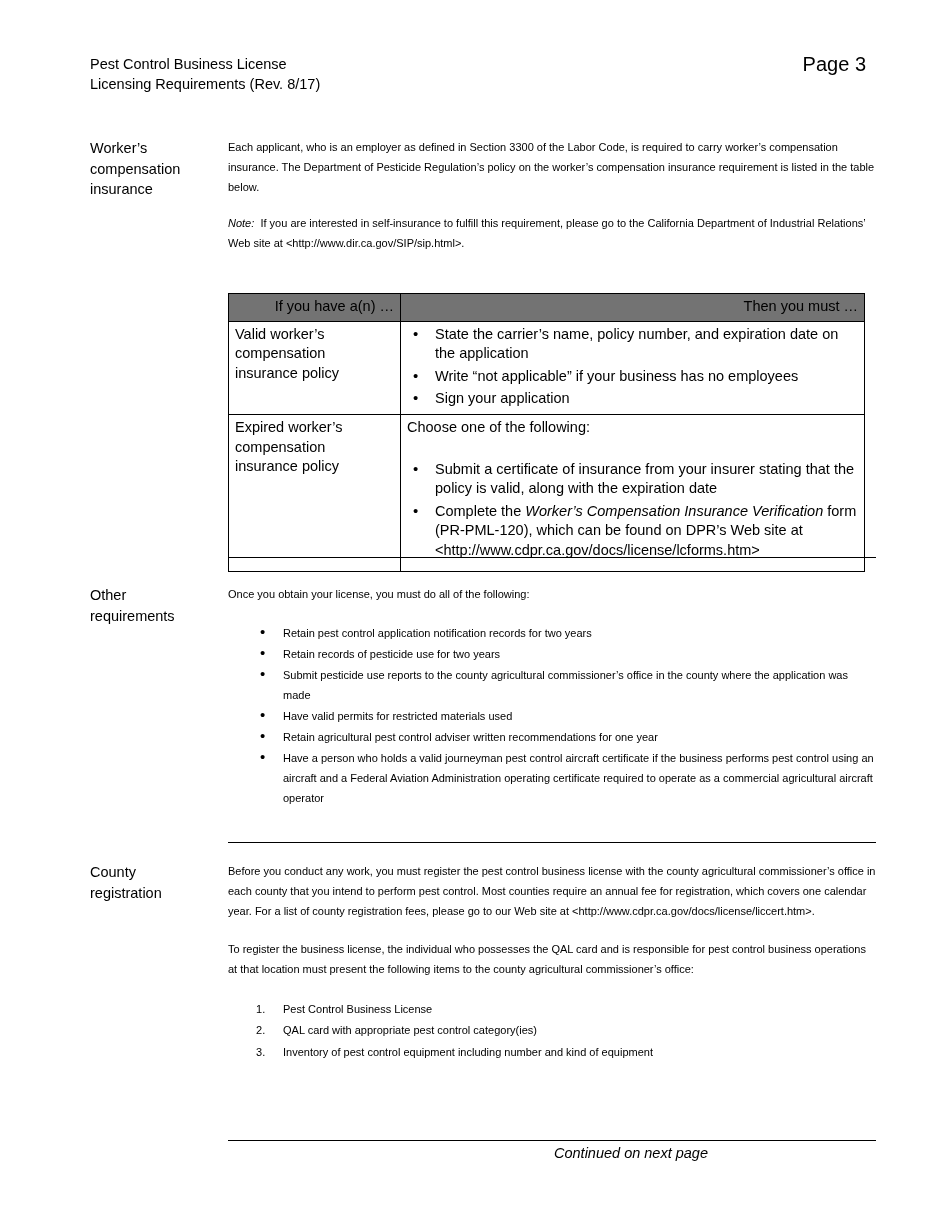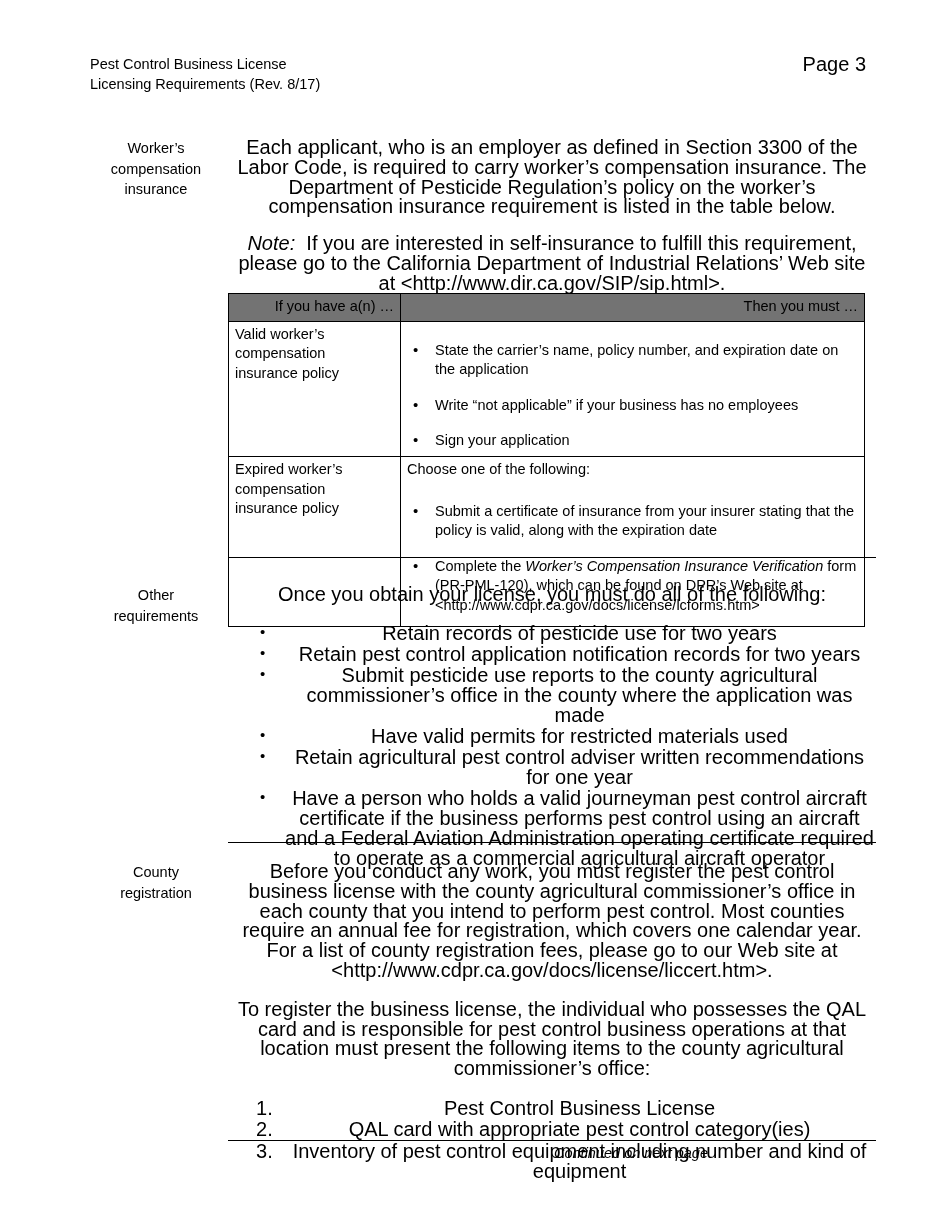--- a/index.html
+++ b/index.html
@@ -42,33 +42,32 @@
     white-space: nowrap;
   }
 
   
   .section {
     position: absolute;
     left: 90px;
     width: 786px;
     display: flex;
     align-items: flex-start;
-    text-align: center;
   }
   .label-col {
     width: 138px;
     flex: 0 0 138px;
     font-size: 14.5px;
     line-height: 20.5px;
     padding-right: 6px;
     box-sizing: border-box;
   }
   .body-col {
     flex: 1 1 auto;
-    font-size: 20px;
+    font-size: 11px;
     line-height: 19.8px;
   }
   .body-col p {
     margin: 0 0 17px 0;
   }
   .body-col p.tight { margin-bottom: 16px; }
 
   em.note { font-style: italic; }
   i { font-style: italic; }
 
@@ -112,21 +111,21 @@
   .cell-val { padding-left: 10px; padding-top: 5px; }
   .cell-val.pad-bottom { padding-bottom: 10px; }
 
   ul.tbl-list {
     margin: 0;
     padding: 0 0 0 28px;
     list-style: none;
   }
   ul.tbl-list li {
     position: relative;
-    margin: 16px 0 3px 0;
+    margin: 0 0 3px 0;
     padding-left: 0;
   }
   ul.tbl-list li:last-child { margin-bottom: 0; }
   ul.tbl-list li::before {
     content: "\2022";
     position: absolute;
     left: -22px;
     top: -1px;
     font-size: 15px;
   }
@@ -258,22 +257,22 @@
   <div class="rule" style="top:557px;"></div>
 
   <div class="section" style="top:585px;">
     <div class="label-col">
       <div>Other</div>
       <div>requirements</div>
     </div>
     <div class="body-col">
       <p style="margin-bottom:18px;">Once you obtain your license, you must do all of the following:</p>
       <ul class="body-list">
+        <li>Retain pest control application notification records for two years</li>
         <li>Retain records of pesticide use for two years</li>
-        <li>Retain pest control application notification records for two years</li>
         <li>Submit pesticide use reports to the county agricultural commissioner’s office in the county where the application was made</li>
         <li>Have valid permits for restricted materials used</li>
         <li>Retain agricultural pest control adviser written recommendations for one year</li>
         <li>Have a person who holds a valid journeyman pest control aircraft certificate if the business performs pest control using an aircraft and a Federal Aviation Administration operating certificate required to operate as a commercial agricultural aircraft operator</li>
       </ul>
     </div>
   </div>
 
   <div class="rule" style="top:842px;"></div>
 

